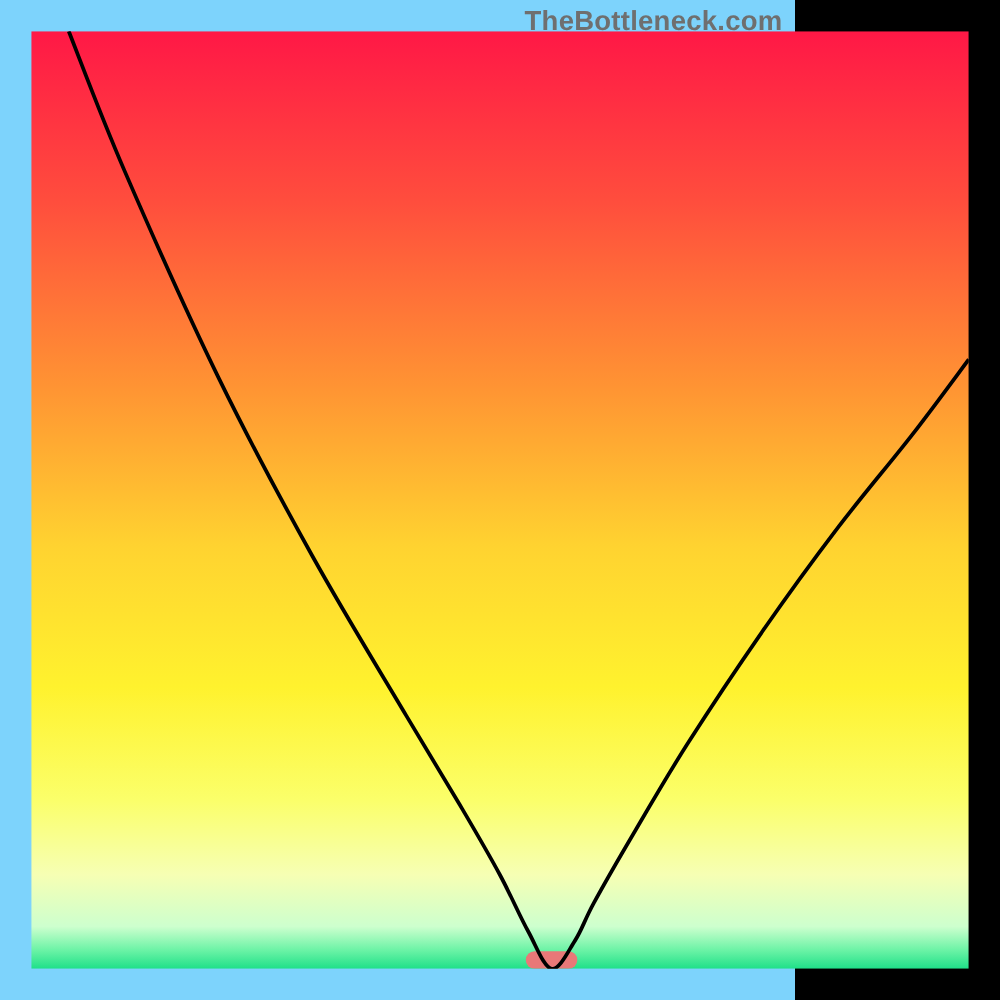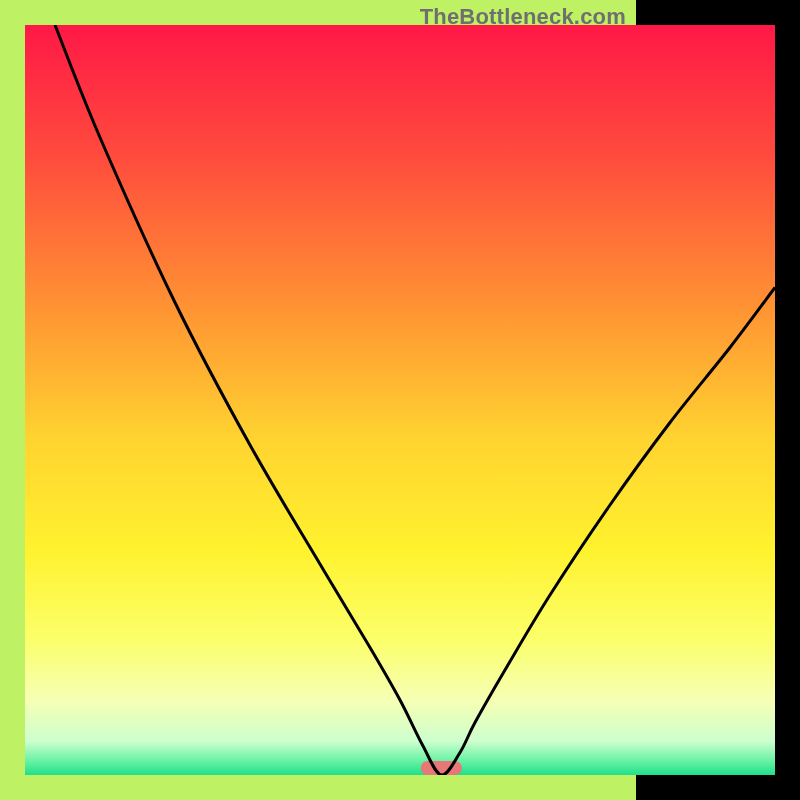--- a/index.html
+++ b/index.html
@@ -8,21 +8,21 @@
     width: 800px;
     height: 800px;
     background: #000;
     font-family: Arial, Helvetica, sans-serif;
     overflow: hidden;
   }
   .frame {
     position: relative;
     width: 636px;
     height: 800px;
-    background: #bef264;
+    background: #7dd3fc;
   }
   .attribution {
     position: absolute;
     top: 4px;
     right: 10px;
     color: #6f6f6f;
     font-size: 22px;
     font-weight: 600;
     letter-spacing: 0.2px;
     user-select: none;

